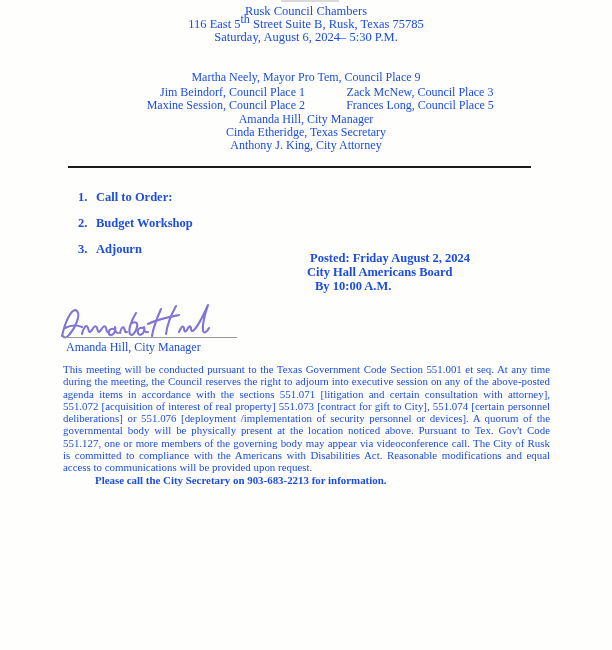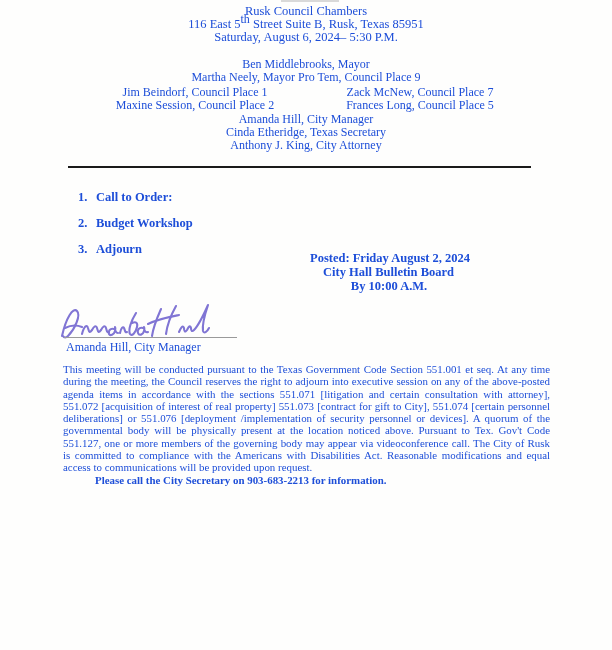--- a/index.html
+++ b/index.html
@@ -11,53 +11,52 @@
     background-color:#fefefd;
     font-family:"Liberation Serif", serif;
     color:#1d4ed8;
     overflow:hidden;
   }
   .center{position:absolute;left:0;width:612px;text-align:center;}
   .hdr{font-size:12.5px;line-height:13px;}
   .off{font-size:12px;line-height:13px;}
   sup{font-size:12px;vertical-align:super;line-height:0;}
   .colrow{position:absolute;width:612px;}
-  .col-left{position:absolute;left:85px;width:220px;text-align:center;}
+  .col-left{position:absolute;left:85px;width:220px;text-align:right;}
   .col-right{position:absolute;left:310px;width:220px;text-align:center;}
   .rule{position:absolute;left:68px;top:166px;width:463px;height:2px;background:#1a1a1a;}
   .agenda-item{position:absolute;left:78px;display:flex;font-weight:bold;font-size:12.5px;}
   .agenda-num{width:18px;}
   .agenda-label{}
-  .posted{position:absolute;left:307px;top:251px;font-weight:bold;font-size:12.5px;line-height:14px;text-align:center;}
+  .posted{position:absolute;left:307px;top:251px;font-weight:bold;font-size:12.5px;line-height:14px;}
   .posted-l1{margin-left:3px;}
-  .posted-l3{margin-left:1px;}
+  .posted-l3{margin-left:8px;}
   .sig-svg{position:absolute;left:58px;top:300px;}
   .sig-underline{position:absolute;left:64px;top:337px;width:173px;height:1px;background:#9a9a9a;}
   .sig-title{position:absolute;left:66px;top:340px;font-size:12px;}
   .legal{position:absolute;left:63px;top:363px;width:487px;font-size:10.9px;line-height:12.3px;text-align:justify;}
   .legal-bold{font-weight:bold;text-align:left;margin-left:32px;}
   .clip-remnant{position:absolute;left:281px;top:0;width:58px;height:2px;background:#c9c9c9;opacity:.7;}
 </style>
 </head>
 <body>
 
 <div class="page">
 
   <div class="clip-remnant"></div>
 
   <div class="center hdr" style="top:5px">Rusk Council Chambers</div>
-  <div class="center hdr" style="top:18px"><span>116 East 5</span><sup>th</sup><span> Street Suite B, Rusk, Texas 85951</span></div>
+  <div class="center hdr" style="top:18px"><span>116 East 5</span><sup>th</sup><span> Street Suite B, Rusk, Texas 75785</span></div>
   <div class="center hdr" style="top:31px">Saturday, August 6, 2024– 5:30 P.M.</div>
 
-  <div class="center off" style="top:58px">Ben Middlebrooks, Mayor</div>
   <div class="center off" style="top:71px">Martha Neely, Mayor Pro Tem, Council Place 9</div>
 
   <div class="colrow off" style="top:86px">
     <span class="col-left">Jim Beindorf, Council Place 1</span>
-    <span class="col-right">Zack McNew, Council Place 7</span>
+    <span class="col-right">Zack McNew, Council Place 3</span>
   </div>
   <div class="colrow off" style="top:99px">
     <span class="col-left">Maxine Session, Council Place 2</span>
     <span class="col-right">Frances Long, Council Place 5</span>
   </div>
 
   <div class="center off" style="top:113px">Amanda Hill, City Manager</div>
   <div class="center off" style="top:126px">Cinda Etheridge, Texas Secretary</div>
   <div class="center off" style="top:139px">Anthony J. King, City Attorney</div>
 
@@ -71,21 +70,21 @@
     <span class="agenda-num">2.</span>
     <span class="agenda-label">Budget Workshop</span>
   </div>
   <div class="agenda-item" style="top:242px">
     <span class="agenda-num">3.</span>
     <span class="agenda-label">Adjourn</span>
   </div>
 
   <div class="posted">
     <div class="posted-l1">Posted: Friday August 2, 2024</div>
-    <div class="posted-l2">City Hall Bulletin Board</div>
+    <div class="posted-l2">City Hall Americans Board</div>
     <div class="posted-l3">By 10:00 A.M.</div>
   </div>
 
   <svg class="sig-svg" width="190" height="44" viewBox="0 0 190 44" aria-label="Amanda Hill">
     <g fill="none" stroke="#7a6ed2" stroke-width="2.1" stroke-linecap="round" stroke-linejoin="round" opacity="0.95">
 
       <path d="M4,36 C8,18 15,7 19,11 C23,15 17,29 10,36 C8,38 6,38 5,36"></path>
       <path d="M7,28 C13,25 19,25 24,27"></path>
 
       <path d="M24,34 C26,26 29,24 30,28 C31,31 31,34 34,30 C36,26 38,25 39,28 C40,31 40,34 43,30 C45,26 47,25 48,28 C49,31 49,33 51,32"></path>

